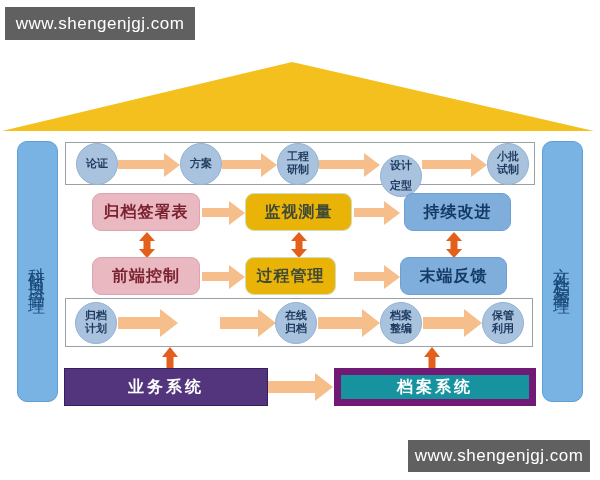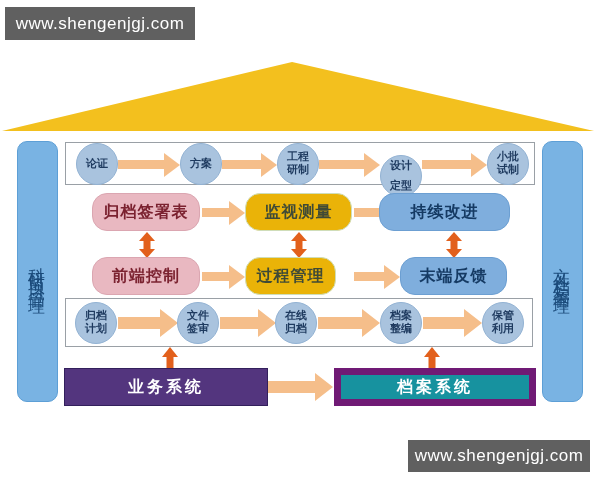--- a/index.html
+++ b/index.html
@@ -59,21 +59,21 @@
     border-left:16px solid #F5BE8A;
     border-top:12px solid transparent; border-bottom:12px solid transparent;
   }
   .harrow.big { height:12px; }
   .harrow.big::after {
     border-left:18px solid #F5BE8A;
     border-top:14px solid transparent; border-bottom:14px solid transparent;
   }
 
   .mbox {
-    position:absolute; height:38px; border-radius:15px; box-sizing:border-box;
+    position:absolute; height:38px; border-radius:9px; box-sizing:border-box;
     display:flex; align-items:center; justify-content:center;
     font-size:16px; font-weight:bold; letter-spacing:1px;
     font-family:"DejaVu Serif", serif;
   }
   .mbox.pink  { background:#E9B8C1; border:1px solid #dba6b1; color:#7B2230; }
   .mbox.green { background:#eab308; border:1px solid #cfddb9; color:#3F4A36; }
   .mbox.blue  { background:#7FAEDD; border:1px solid #6c9fd2; color:#153A63; }
 
   .dblarrow { position:absolute; width:16px; height:26px; }
   .dblarrow::before {
@@ -148,21 +148,21 @@
     <div class="circle" style="left:421px; top:0;">
       <span>小批</span>
       <span>试制</span>
     </div>
   </div>
 
   <div class="mbox pink" style="left:92px;  top:193px; width:108px;">归档签署表</div>
   <div class="harrow" style="left:202px; top:208px; width:27px;"></div>
   <div class="mbox green" style="left:245px; top:193px; width:107px;">监视测量</div>
   <div class="harrow" style="left:354px; top:208px; width:30px;"></div>
-  <div class="mbox blue" style="left:379px; top:193px; width:131px;">持续改进</div>
+  <div class="mbox blue" style="left:404px; top:193px; width:107px;">持续改进</div>
 
   <div class="dblarrow" style="left:139px; top:232px;">
       <div class="dbl-body"></div>
     </div>
   <div class="dblarrow" style="left:291px; top:232px;">
       <div class="dbl-body"></div>
     </div>
   <div class="dblarrow" style="left:446px; top:232px;">
       <div class="dbl-body"></div>
     </div>
@@ -172,24 +172,20 @@
   <div class="mbox green" style="left:245px; top:257px; width:91px;">过程管理</div>
   <div class="harrow" style="left:354px; top:272px; width:30px;"></div>
   <div class="mbox blue" style="left:400px; top:257px; width:107px;">末端反馈</div>
 
   <div class="flow-box fb-bottom">
     <div class="circle" style="left:9px; top:3px;">
       <span>归档</span>
       <span>计划</span>
     </div>
     <div class="harrow big" style="left:52px; top:18px; width:42px;"></div>
-    <div class="circle" style="left:111px; top:3px;">
-      <span>文件</span>
-      <span>签审</span>
-    </div>
     <div class="harrow big" style="left:154px; top:18px; width:38px;"></div>
     <div class="circle" style="left:209px; top:3px;">
       <span>在线</span>
       <span>归档</span>
     </div>
     <div class="harrow big" style="left:252px; top:18px; width:44px;"></div>
     <div class="circle" style="left:314px; top:3px;">
       <span>档案</span>
       <span>整编</span>
     </div>

